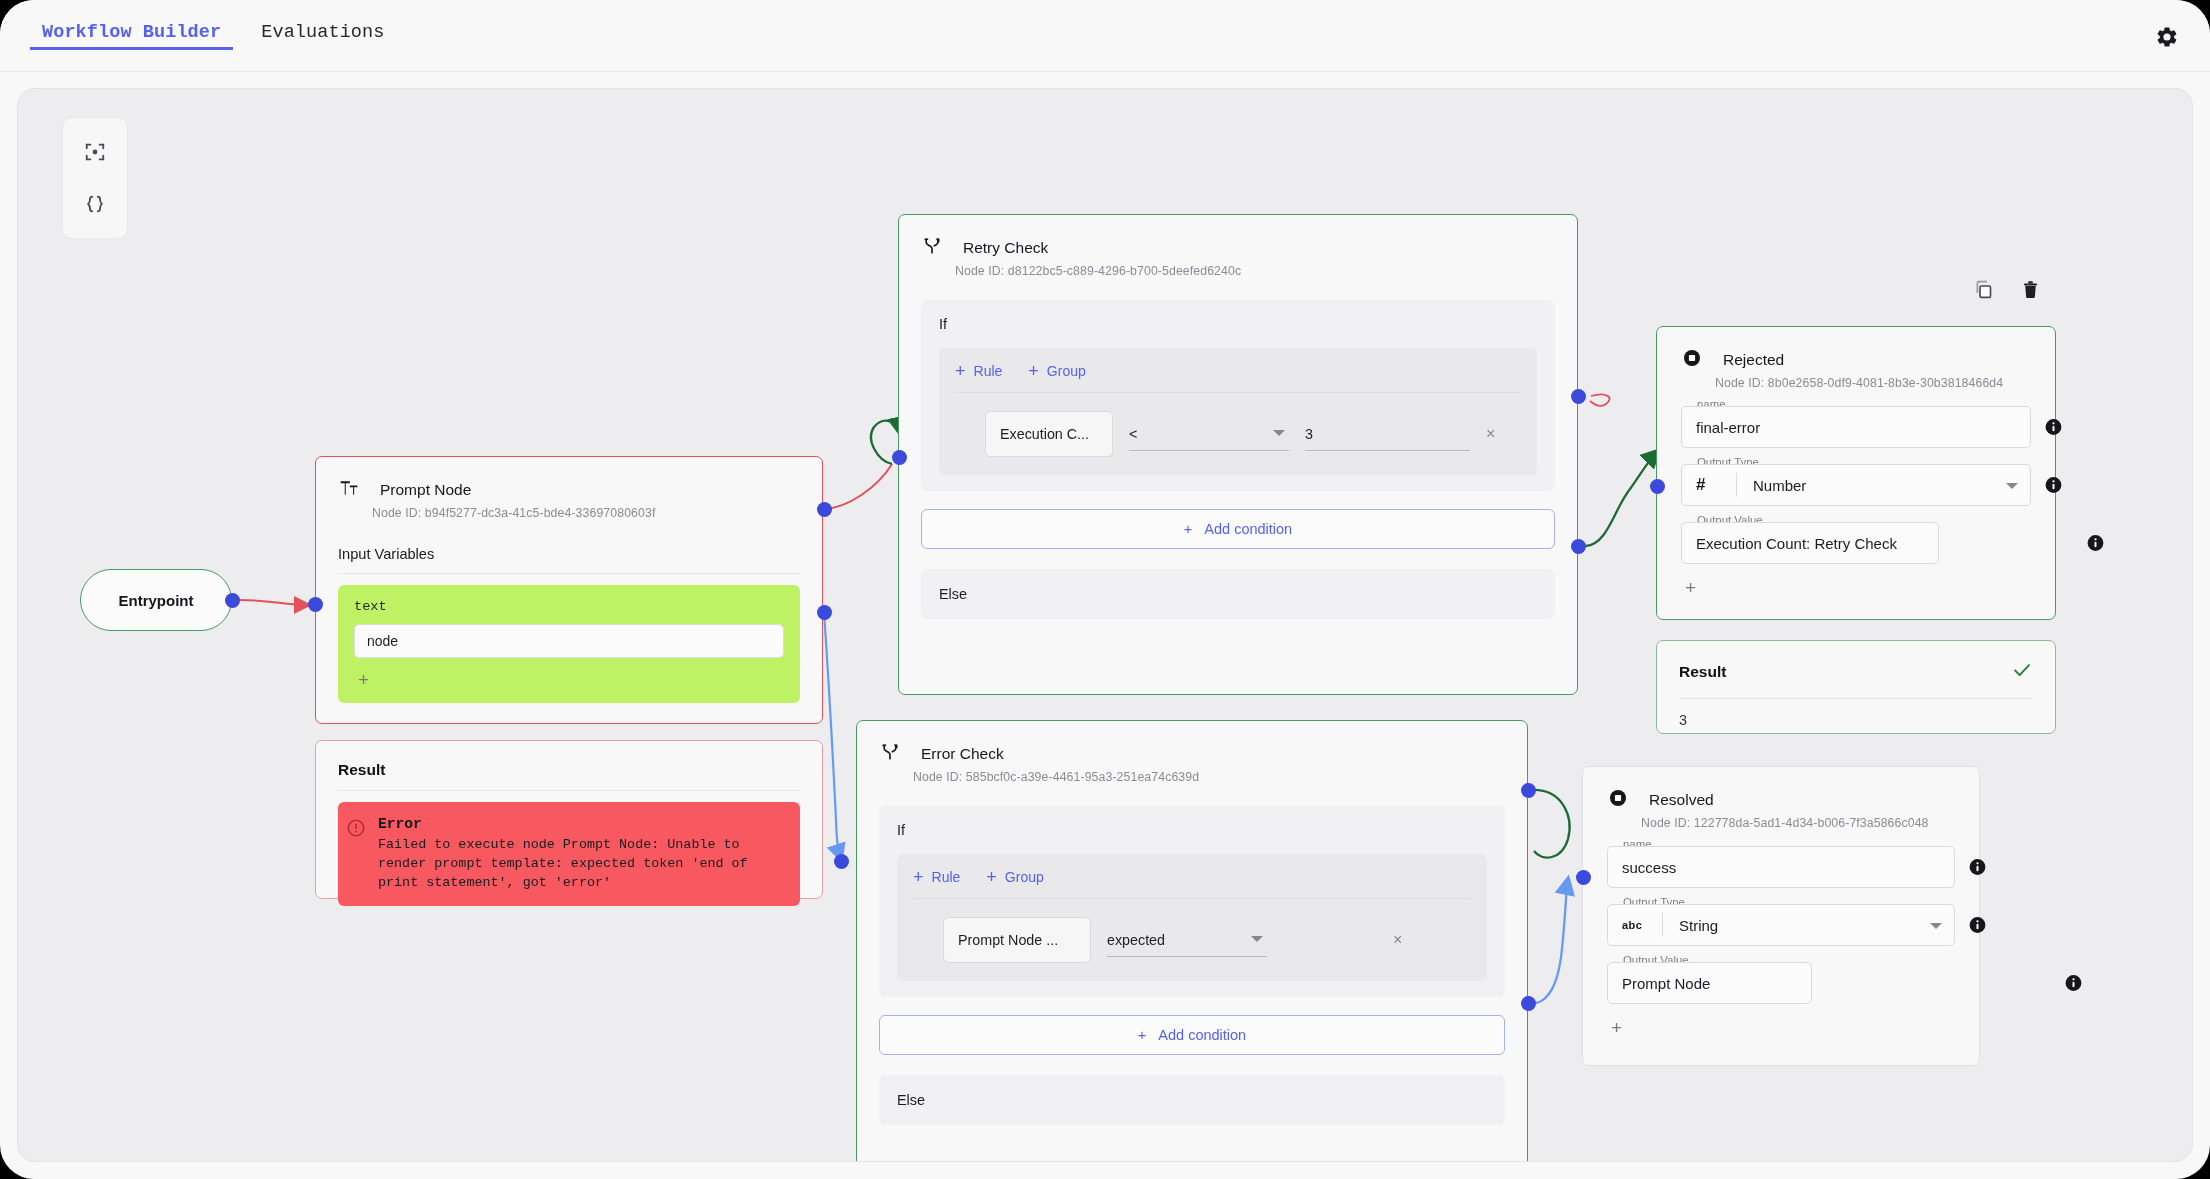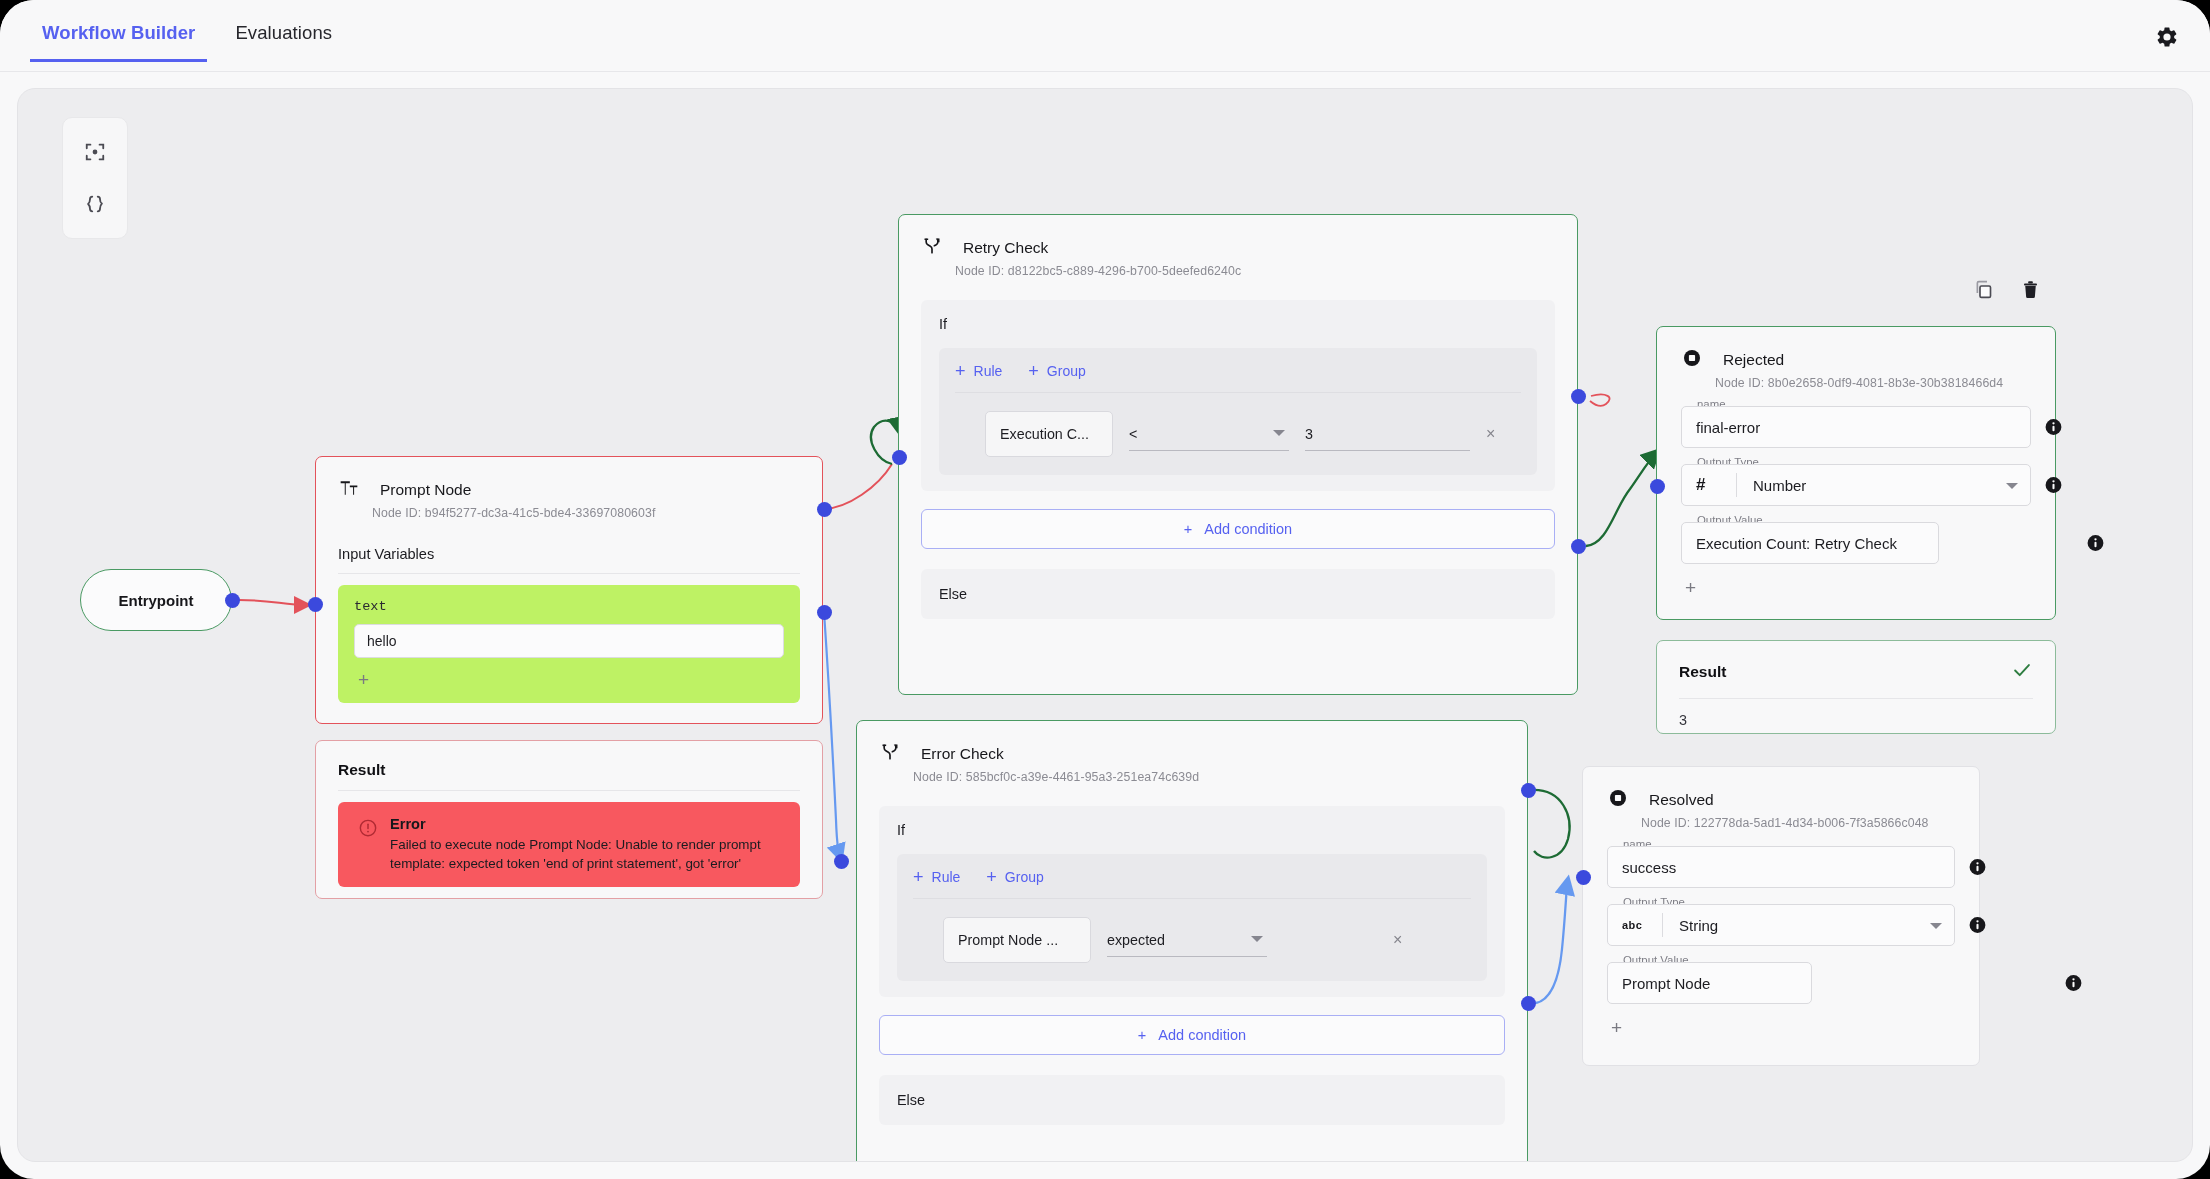--- a/index.html
+++ b/index.html
@@ -17,23 +17,23 @@
     overflow: hidden;
   }
   
   .topbar {
     position: absolute; left: 0; top: 0; width: 2210px; height: 72px;
     background: #f8f8f9;
     border-bottom: 1px solid #e7e7ea;
   }
   .tabs { position: absolute; left: 22px; top: 0; height: 72px; display: flex; align-items: flex-start; }
   .tab {
-    padding: 22px 20px 18px 20px;
+    padding: 22px 20px 7px 20px;
     font-size: 18.5px; font-weight: bold; letter-spacing: .1px;
-    color: #2c2c33; cursor: pointer; position: relative;
+    color: #2c2c33; cursor: pointer; position: relative; font-family: Liberation Mono, monospace;
   }
   .tab.sel { color: #5661f0; }
   .tab.sel::after {
     content: ""; position: absolute; left: 8px; right: 8px; bottom: 0;
     height: 3px; background: #5661f0;
   }
   .tab.plain { font-weight: normal; color: #26262c; text-align: right; }
   .gear-btn {
     position: absolute; right: 22px; top: 16px; width: 42px; height: 42px;
     display: flex; align-items: center; justify-content: center; cursor: pointer;
@@ -97,21 +97,21 @@
   .plus-small { margin-top: 12px; color: #7a7a82; font-size: 19px; line-height: 1; padding-left: 4px; cursor: pointer; }
 
   
   #error-result {
     left: 297px; top: 651px; width: 508px; height: 159px;
     border: 1.6px solid #e3a0a5; padding: 20px 22px;
   }
   .res-title { font-size: 15.5px; font-weight: bold; color: #101014; }
   .err-banner {
     margin-top: 11px; background: #f8585f; border-radius: 6px;
-    padding: 14px 20px; display: flex; gap: 12px;
+    padding: 14px 8px; display: flex; gap: 12px; font-family: Liberation Mono, monospace;
   }
   .err-icon { flex: 0 0 20px; margin-top: 2px; }
   .err-h { font-size: 14.6px; font-weight: bold; color: #17171b; }
   .err-b { font-size: 13.4px; color: #1b1b20; line-height: 1.42; margin-top: 3px; }
 
   
   .branch { border: 1.6px solid #4a9a63; padding: 20px 22px; }
   .ifwrap { background: #f1f1f3; border-radius: 6px; margin-top: 22px; padding: 16px 18px; }
   .ifword { font-size: 14.4px; color: #1b1b20; }
   .rulebox { background: #e9e9ec; border-radius: 6px; margin-top: 16px; padding: 14px 16px 18px 16px; }
@@ -279,21 +279,21 @@
             <path fill="#17171b" d="M13 9h9v2.1h-3.9V20h-1.2v-8.9H13V9z"></path>
           </svg>
         </span>
         <span class="ntitle">Prompt Node</span>
       </div>
       <div class="nid">Node ID: b94f5277-dc3a-41c5-bde4-33697080603f</div>
       <div class="sec-title">Input Variables</div>
       <div class="sec-rule"></div>
       <div class="var-box">
         <div class="var-label">text</div>
-        <div class="var-input">hello</div>
+        <div class="var-input">node</div>
         <div class="plus-small">+</div>
       </div>
     </div>
     <div class="handle" style="left:290px; top:508px;"></div>
     <div class="handle" style="left:799px; top:413px;"></div>
     <div class="handle" style="left:799px; top:516px;"></div>
 
     <div class="node" id="error-result">
       <div class="res-title">Result</div>
       <div class="sec-rule"></div>

